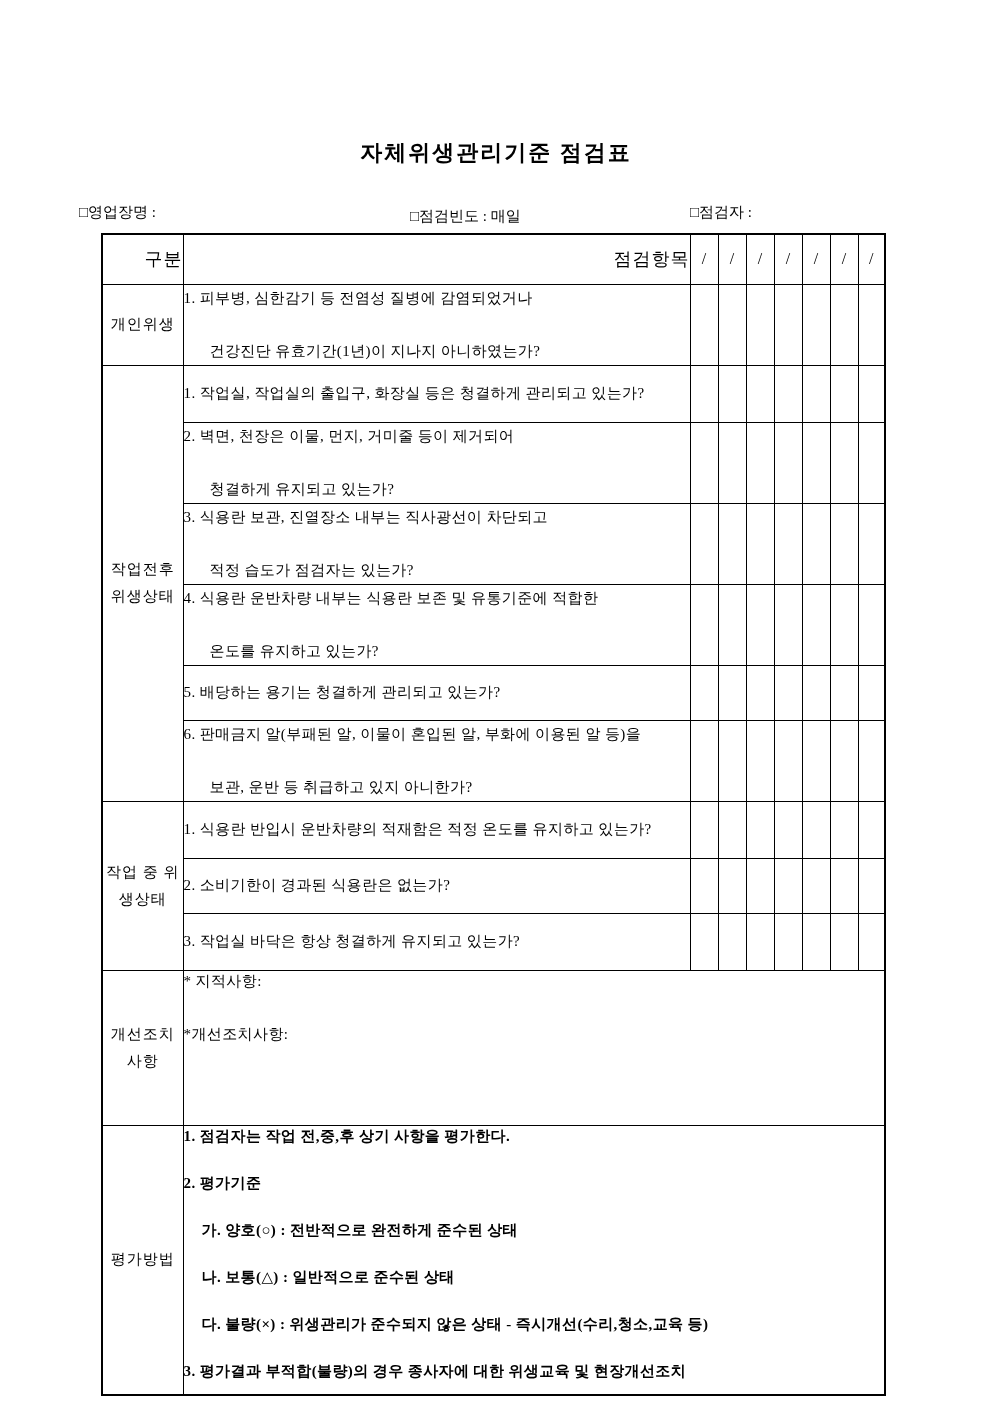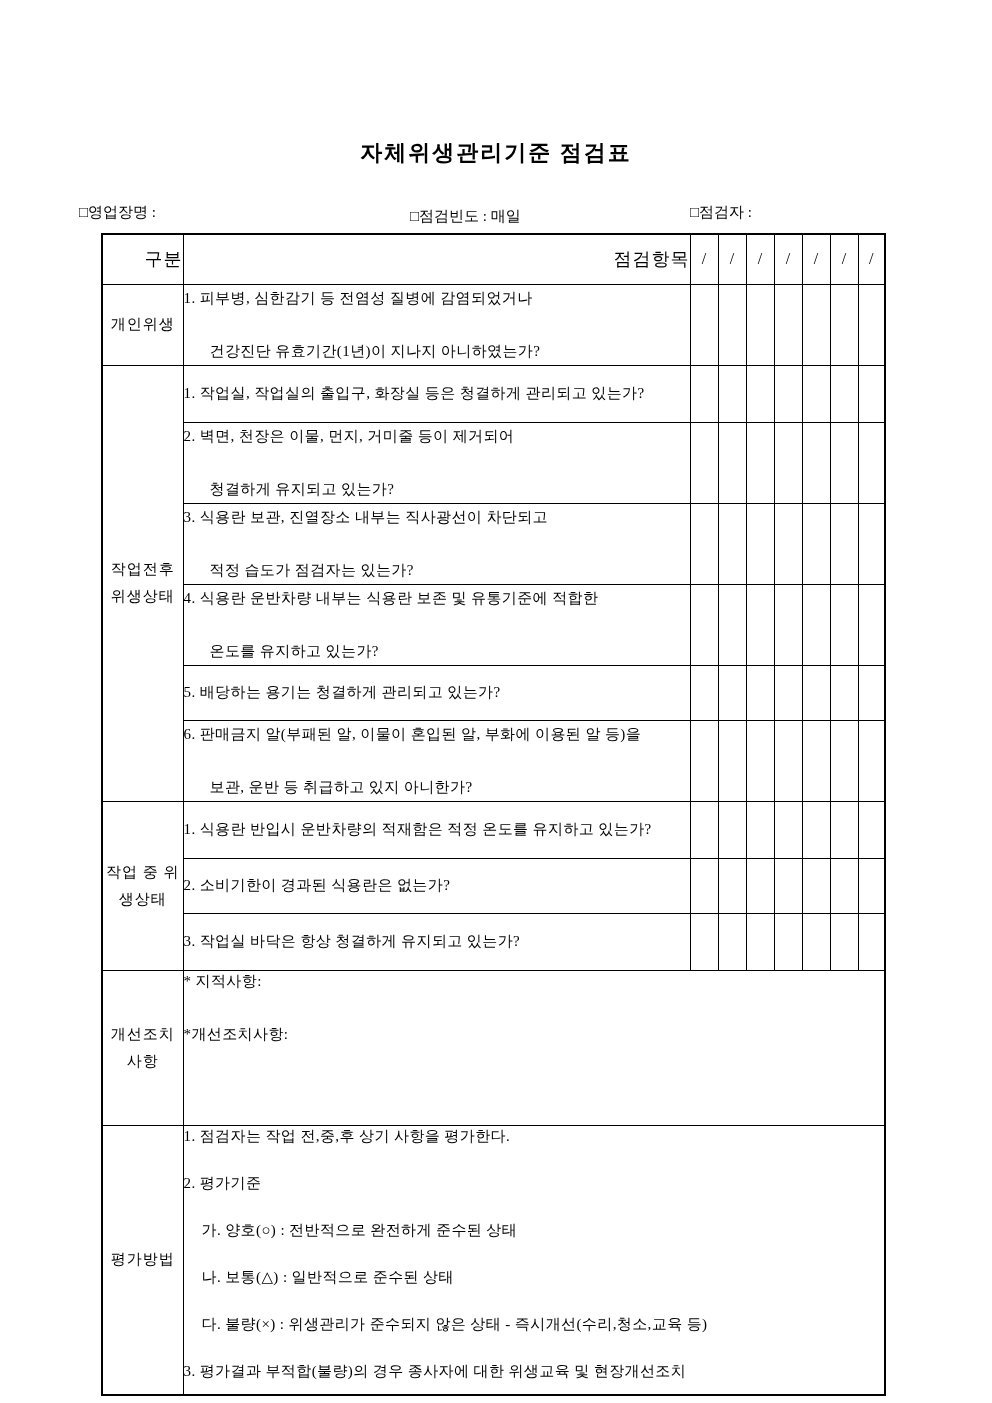--- a/index.html
+++ b/index.html
@@ -45,21 +45,21 @@
 
   td.item { vertical-align: middle; padding-left: 10px; padding-right: 4px; letter-spacing: 0.4px; }
   td.item .ln { display: block; line-height: 27px; }
   td.item .ln2 { padding-left: 26px; margin-top: 26px; }
 
   td.notes { vertical-align: top; padding: 22px 0 0 12px; letter-spacing: 0.4px; margin-left: 15px; }
   td.notes .remark-line { display: block; line-height: 20px; }
   td.notes .remark-line + .remark-line { margin-top: 33px; }
 
   td.eval { vertical-align: top; padding: 14px 0 0 12px; letter-spacing: 0.4px; }
-  td.eval .eval-line { display: block; line-height: 20px; }
+  td.eval .eval-line { display: block; line-height: 20px; font-weight: bold; }
   td.eval .eval-line + .eval-line { margin-top: 27px; }
   td.eval .indent { padding-left: 18px; }
 
   tr.h-head  { height: 50px; }
   tr.h-60 { height: 60px; }
   tr.h-57 { height: 57px; }
   tr.h-55 { height: 55px; padding-left: 20px; }
   tr.h-59 { height: 59px; }
   tr.h-56 { height: 56px; }
   tr.h-58 { height: 58px; }

